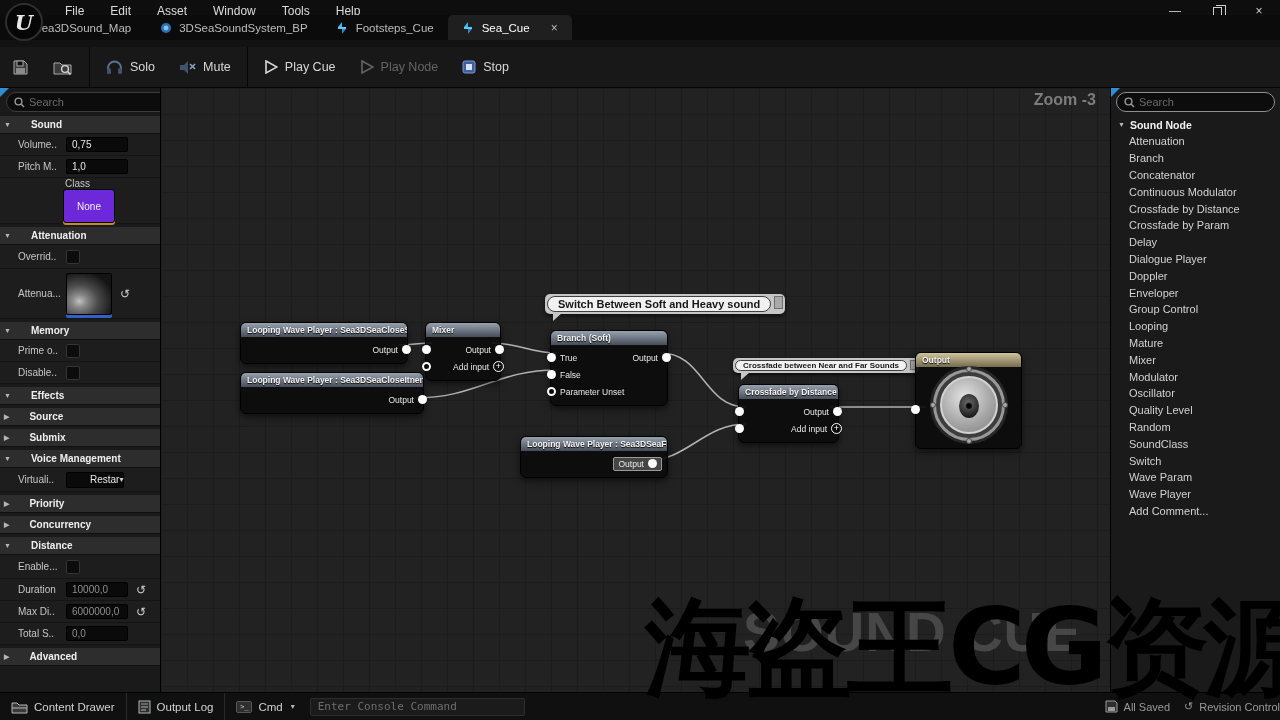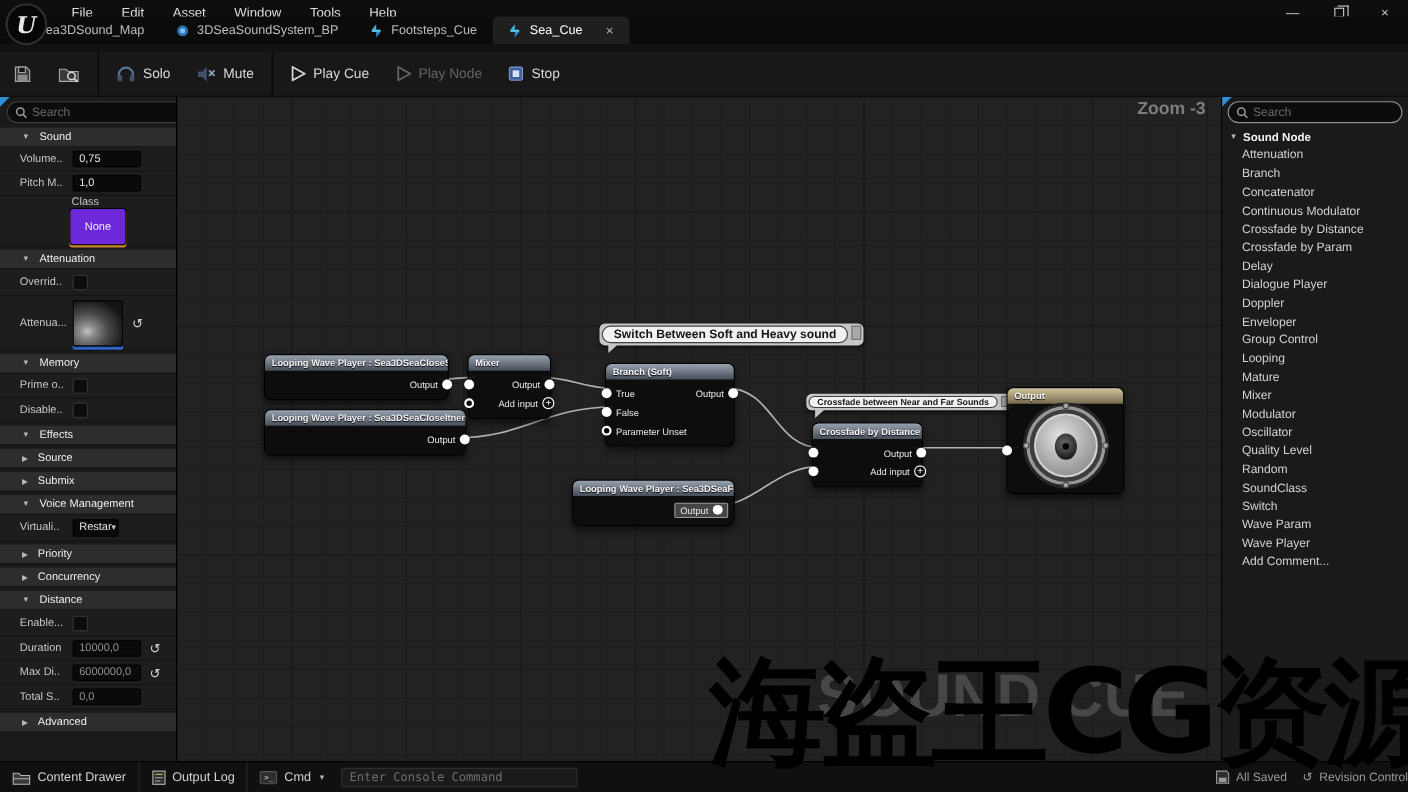--- a/index.html
+++ b/index.html
@@ -46,42 +46,42 @@
   .panel-left { width:161px; background:#1a1a1a; border-right:1px solid #000; position:relative;
     display:flex; flex-direction:column; overflow:hidden; }
   .corner-mark { position:absolute; top:0; left:0; width:0; height:0;
     border-top:9px solid #2f8fd6; border-right:9px solid transparent; z-index:5; }
   .search-row { display:flex; align-items:center; gap:5px; padding:4px 6px; height:28px; }
   .searchbox { flex:1; display:flex; align-items:center; gap:4px; background:#0c0c0c;
     border:1px solid #3c3c3c; border-radius:11px; height:20px; padding:0 7px; }
   .searchbox input { flex:1; min-width:0; background:transparent; border:none; outline:none;
     color:#cfcfcf; font-size:11px; font-family:"Liberation Sans", sans-serif; }
   .searchbox input::placeholder { color:#6b6b6b; }
-  .cat { display:flex; align-items:center; gap:9px; height:18px; background:#2d2d2d;
-    border-bottom:1px solid #101010; color:#efefef; font-size:10px; font-weight:normal;
-    padding-left:20px; margin-top:3px; }
+  .cat { display:flex; align-items:center; gap:20px; height:18px; background:#2d2d2d;
+    border-bottom:1px solid #101010; color:#efefef; font-size:10px; font-weight:bold;
+    padding-left:4px; margin-top:3px; }
   .cat.first { margin-top:0; }
   .cat .arrow { font-size:7px; color:#b5b5b5; }
   .prow { display:flex; align-items:center; height:22px; border-bottom:1px solid #141414;
     background:#1d1d1d; padding-left:18px; }
   .prow.tall46 { height:46px;flex-direction:column; } .prow.tall50 { height:50px; } .prow.h24 { height:24px; }
   .plabel { width:48px; color:#c6c6c6; font-size:10px; white-space:nowrap; overflow:hidden; flex:none; }
   .pinput { background:#0a0a0a; border:1px solid #000; border-radius:2px; width:62px; height:15px;
     font-size:10px; color:#e6e6e6; padding:0 5px; display:flex; align-items:center; }
   .pinput.dim { color:#8f8f8f; }
   .cb { width:14px; height:14px; background:#0c0c0c; border:1px solid #343434; border-radius:2px; }
   .reset { color:#cfcfcf; font-size:12px; margin-left:8px; }
   .classbox { width:52px; height:36px; background:#6d28d9; border:1px solid #000; border-radius:3px;
     display:flex; align-items:center; justify-content:center; font-size:10px; color:#f2f2f2;
     box-shadow:0 2px 0 #c8862b; }
   .thumb { width:46px; height:42px; border:1px solid #000; border-radius:2px;
     background:radial-gradient(ellipse at 28% 68%, #c2c2c2 0%, #8a8a8a 16%, #4a4a4a 42%, #141414 78%);
     box-shadow:0 3px 0 #2f62c4; }
   .dd { display:flex; align-items:center; justify-content:space-between; background:#0a0a0a;
-    border:1px solid #000; border-radius:2px; width:42px; height:16px; padding:0 5px;
+    border:1px solid #000; border-radius:2px; width:58px; height:16px; padding:0 23px;
     font-size:10px; color:#e6e6e6; }
   .dd .arrow { font-size:8px; color:#cfcfcf; }
 
   
   .graph { flex:1; position:relative; overflow:hidden; background-color:#222222;
     background-image:
       linear-gradient(#1c1c1c 1px, transparent 1px),
       linear-gradient(90deg,#1c1c1c 1px, transparent 1px),
       linear-gradient(#131313 1px, transparent 1px),
       linear-gradient(90deg,#131313 1px, transparent 1px);

